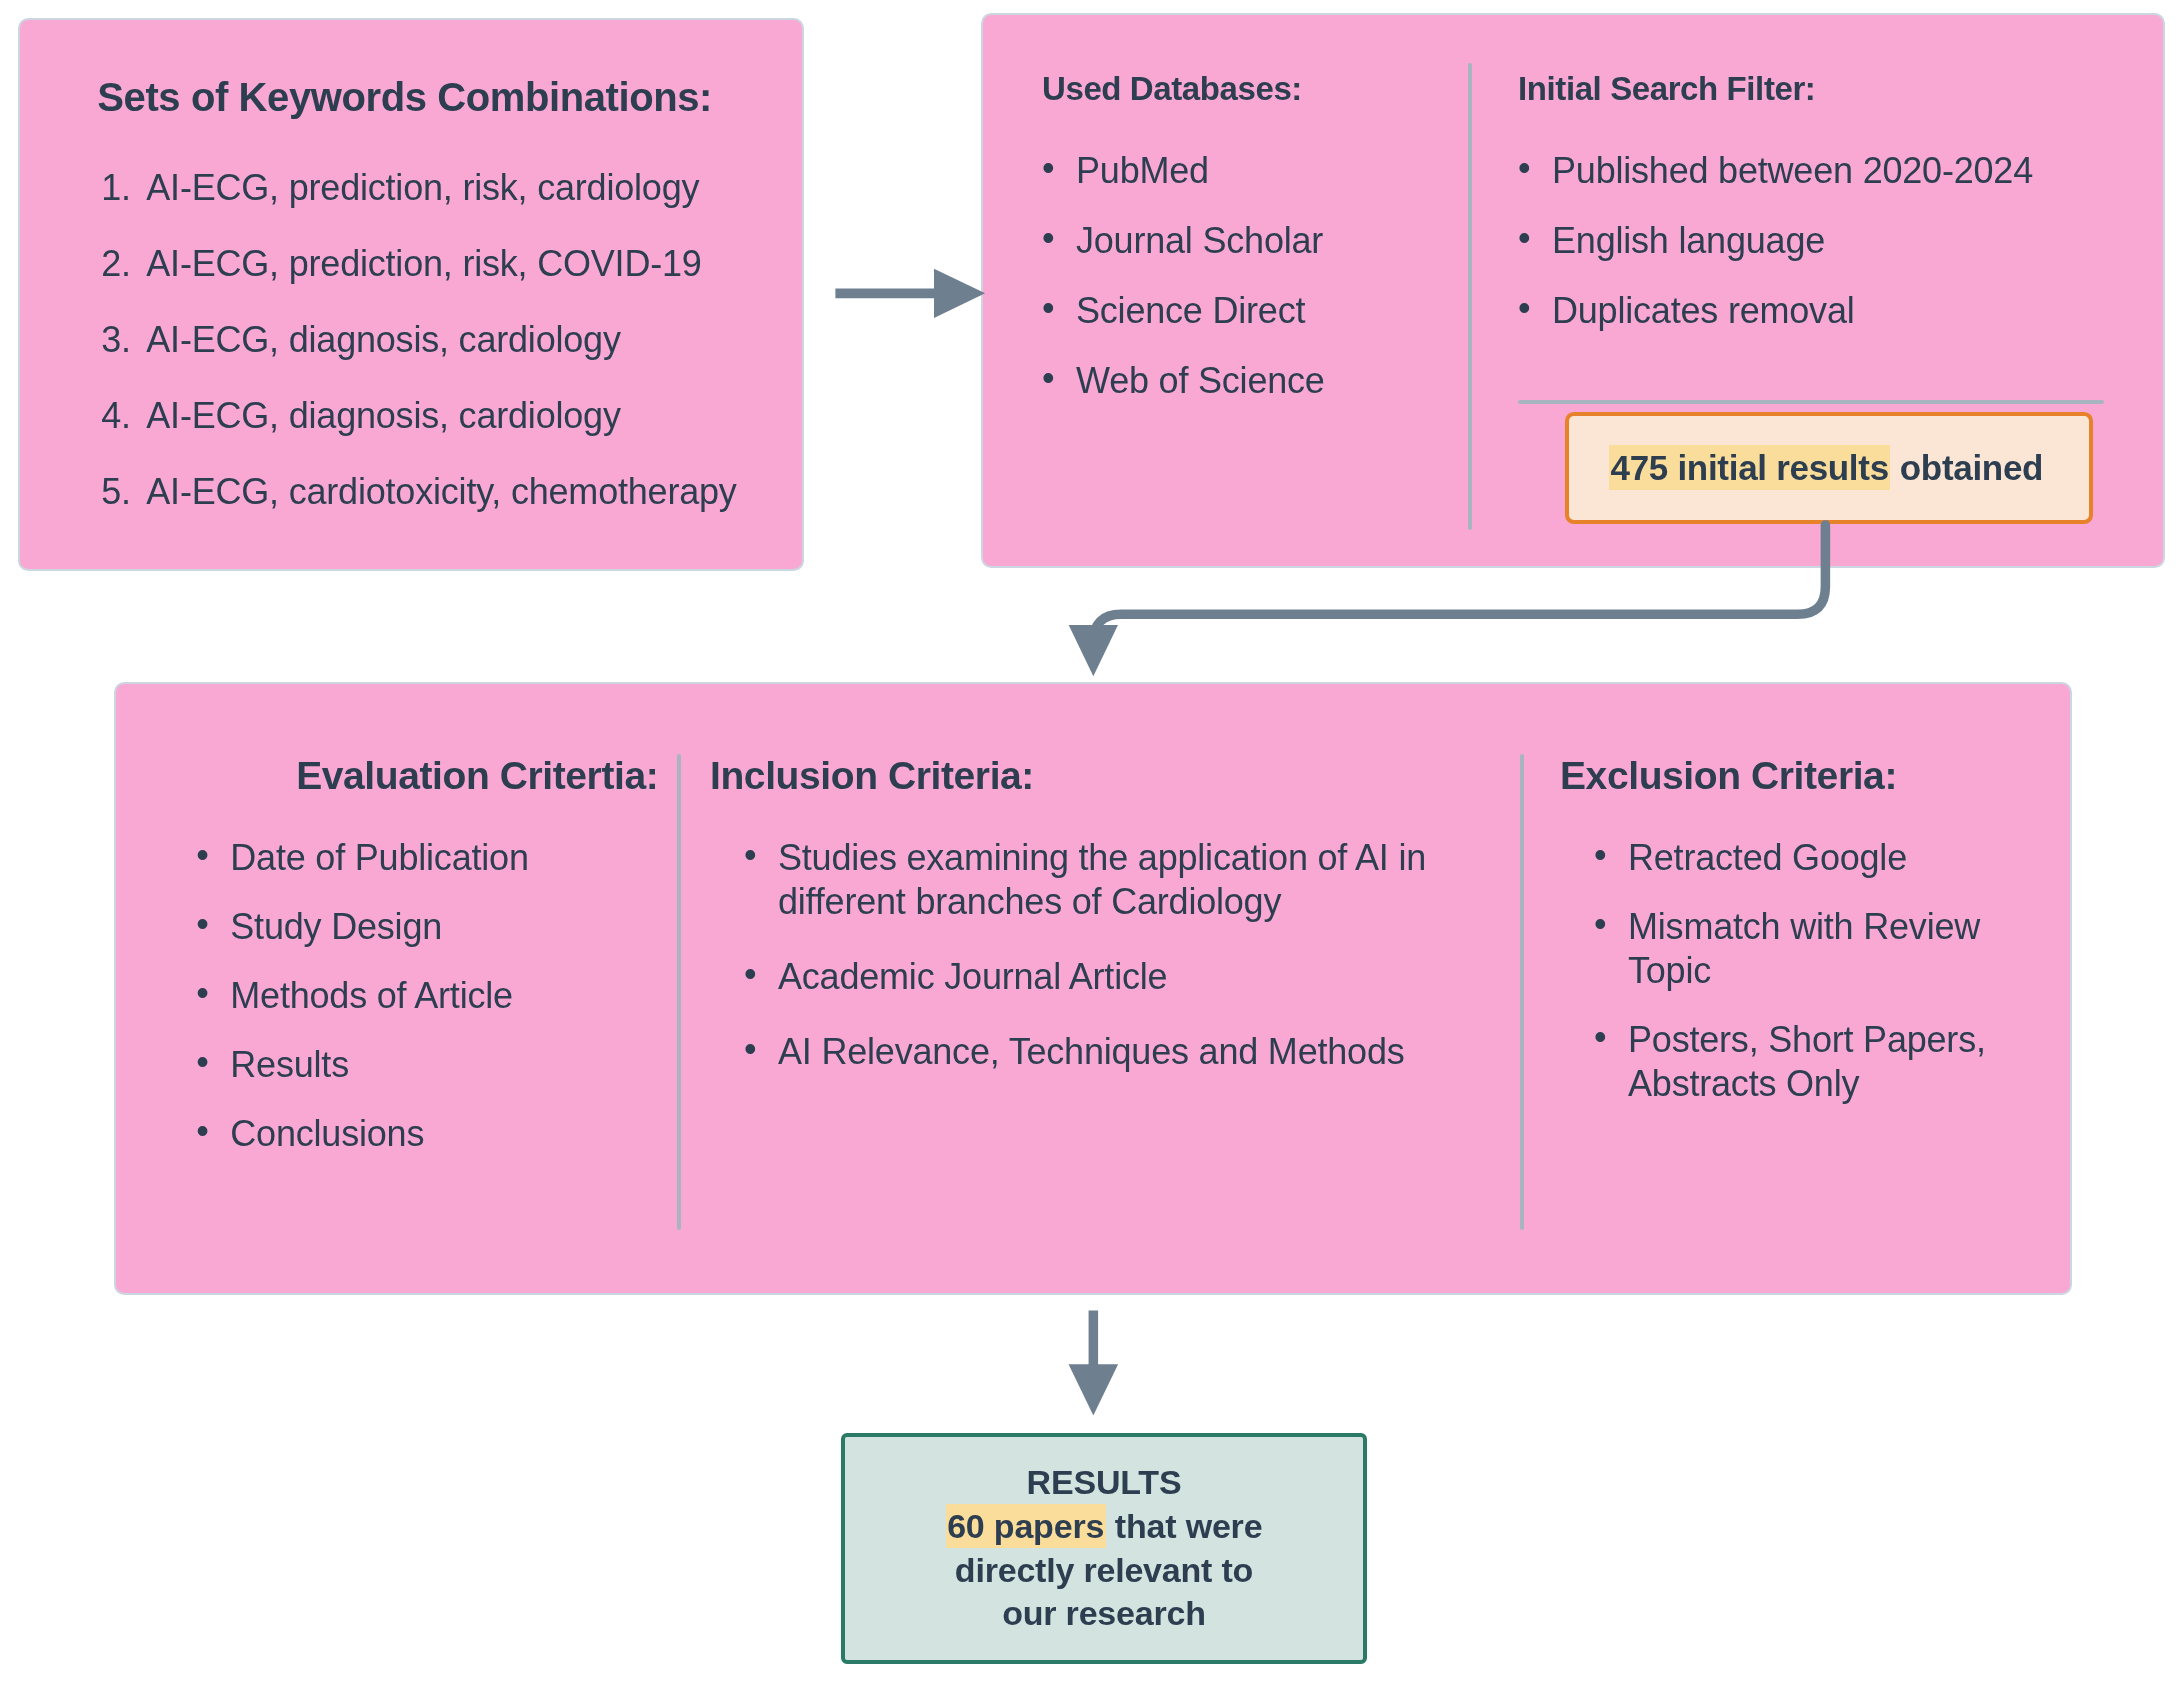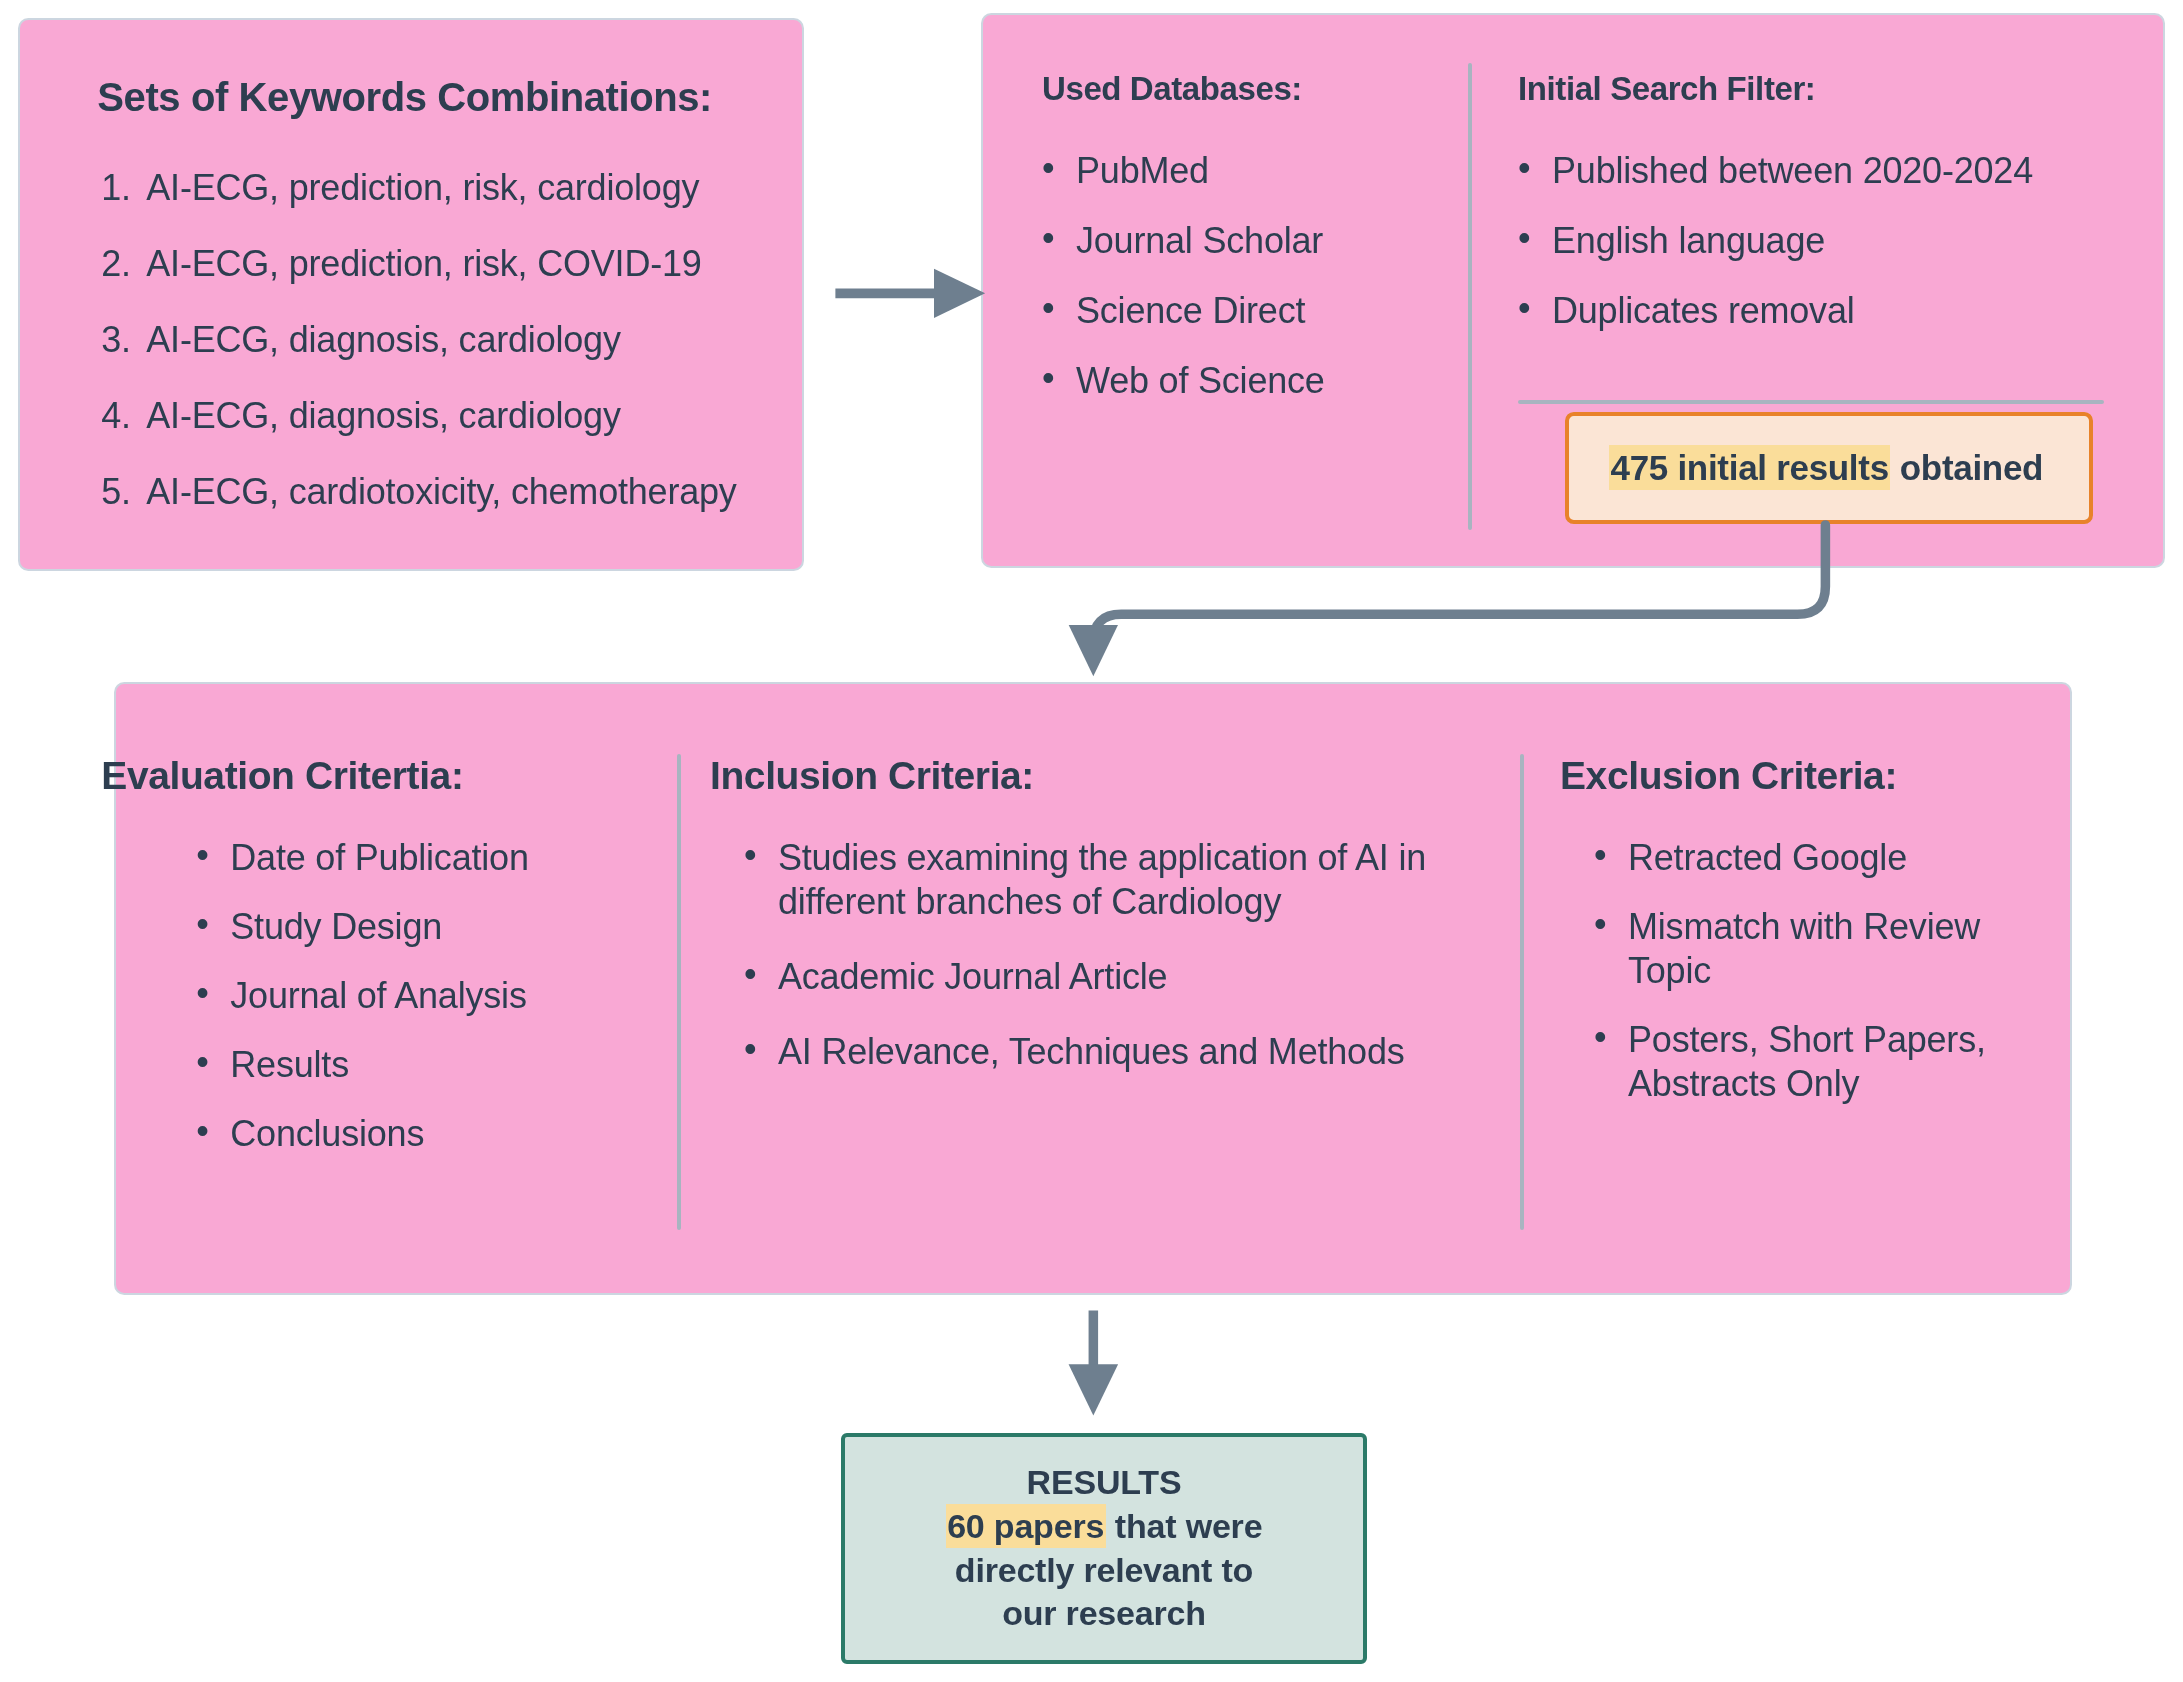--- a/index.html
+++ b/index.html
@@ -141,33 +141,33 @@
   <div id="chip-initial">
     <div class="chip-inner"><span class="hl">475 initial results</span><span> obtained</span></div>
   </div>
 </div>
 
 <div class="box" id="box-criteria">
   <div class="vdiv" id="div-crit-1"></div>
   <div class="vdiv" id="div-crit-2"></div>
 
   <div class="c-col" id="col-eval" style="top:70px;">
-    <div class="c-title" style="text-align:left;">Evaluation Critertia:</div>
+    <div class="c-title" style="text-align:right;">Evaluation Critertia:</div>
     <ul class="ul" style="margin-top:38px;padding-left:95px;">
       <li class="li" style="margin-bottom:25px;">
         <span class="bullet">•</span>
         <span class="li-txt">Date of Publication</span>
       </li>
       <li class="li" style="margin-bottom:25px;">
         <span class="bullet">•</span>
         <span class="li-txt">Study Design</span>
       </li>
       <li class="li" style="margin-bottom:25px;">
         <span class="bullet">•</span>
-        <span class="li-txt">Journal of Analysis</span>
+        <span class="li-txt">Methods of Article</span>
       </li>
       <li class="li" style="margin-bottom:25px;">
         <span class="bullet">•</span>
         <span class="li-txt">Results</span>
       </li>
       <li class="li">
         <span class="bullet">•</span>
         <span class="li-txt">Conclusions</span>
       </li>
     </ul>

